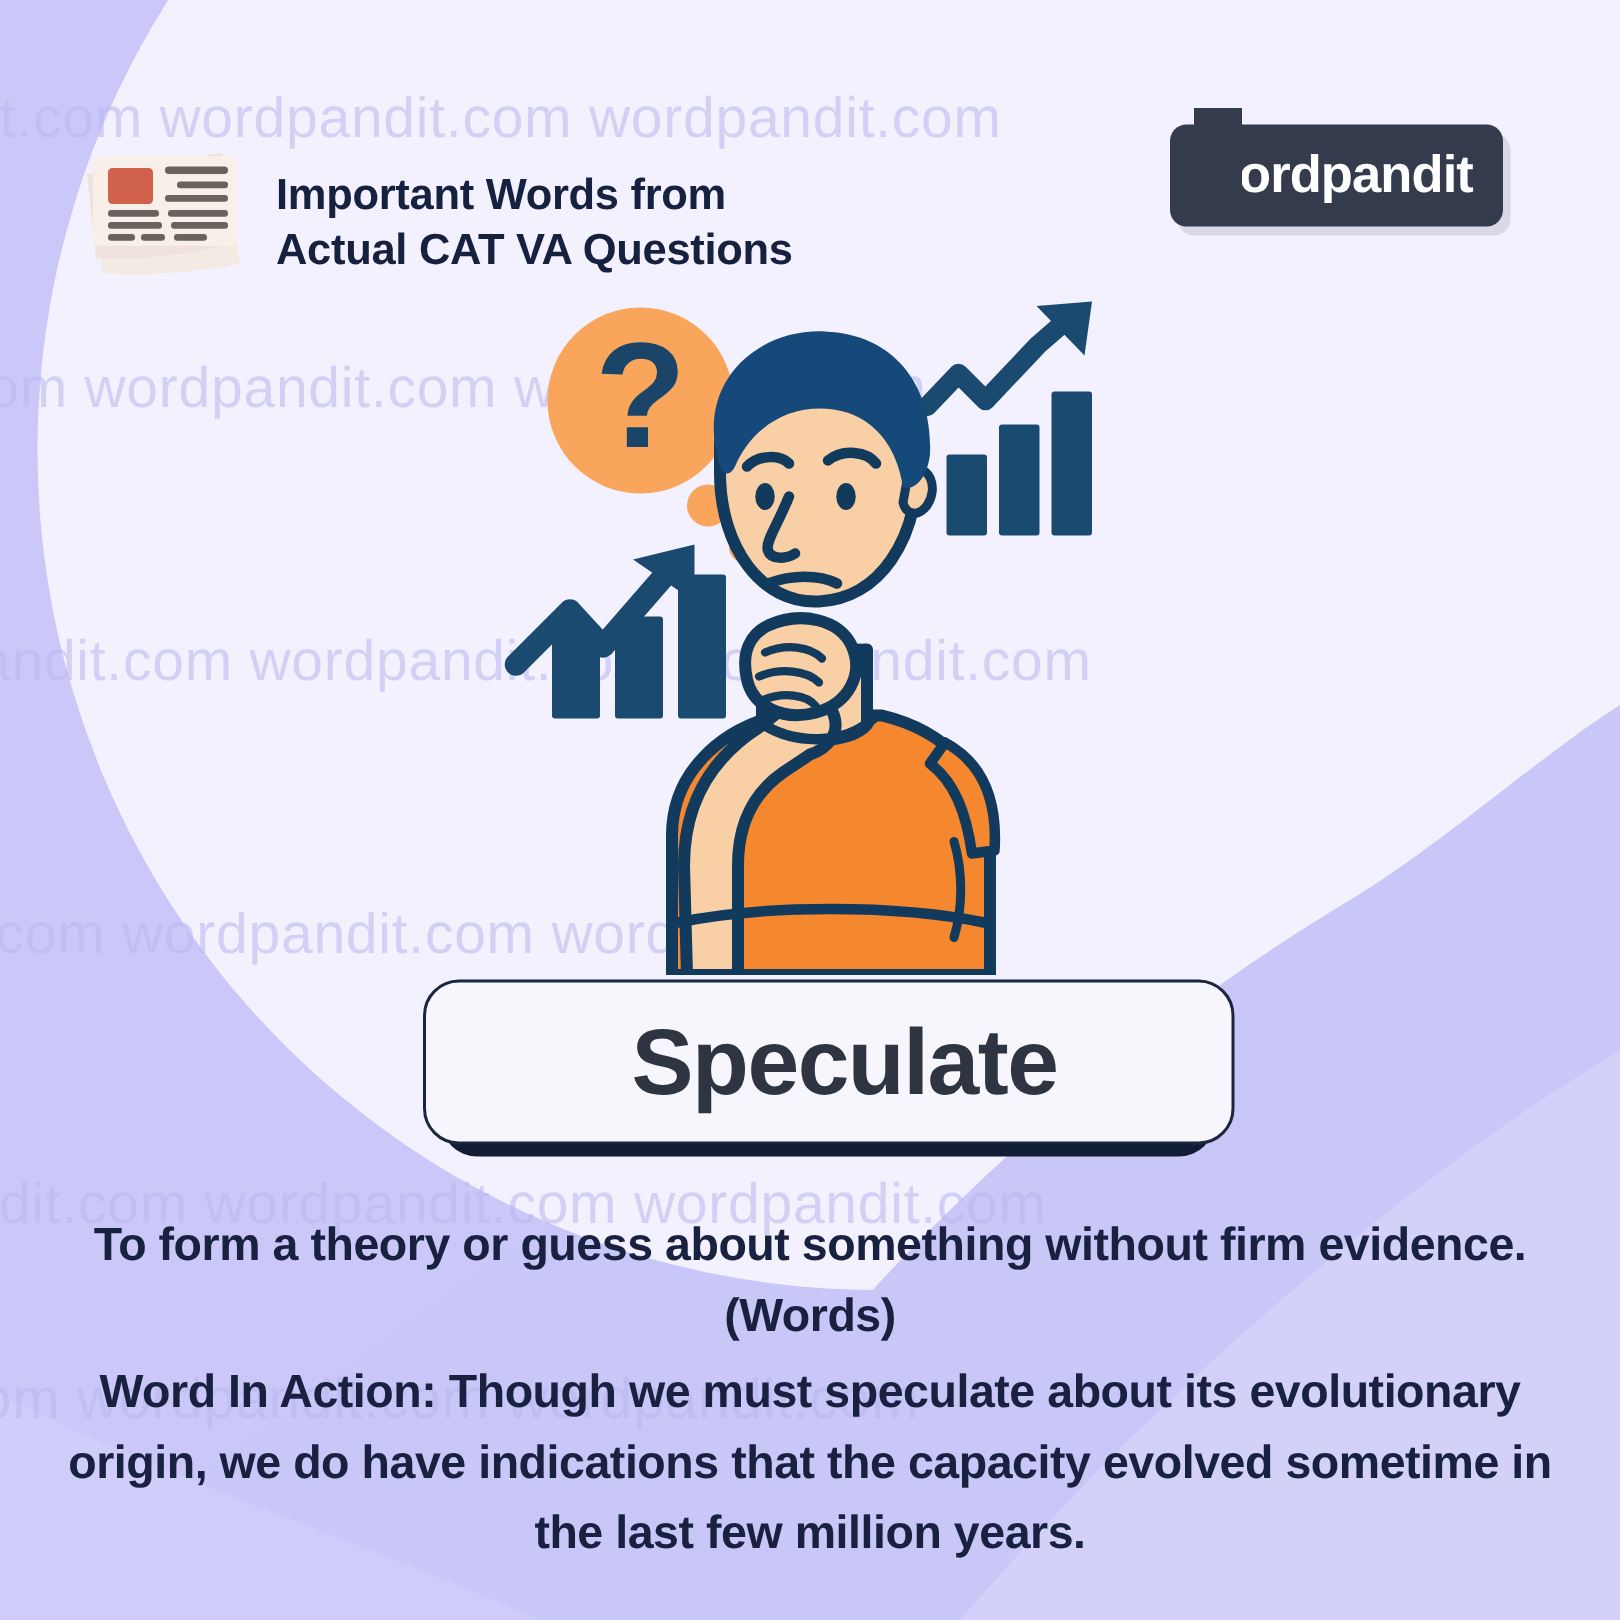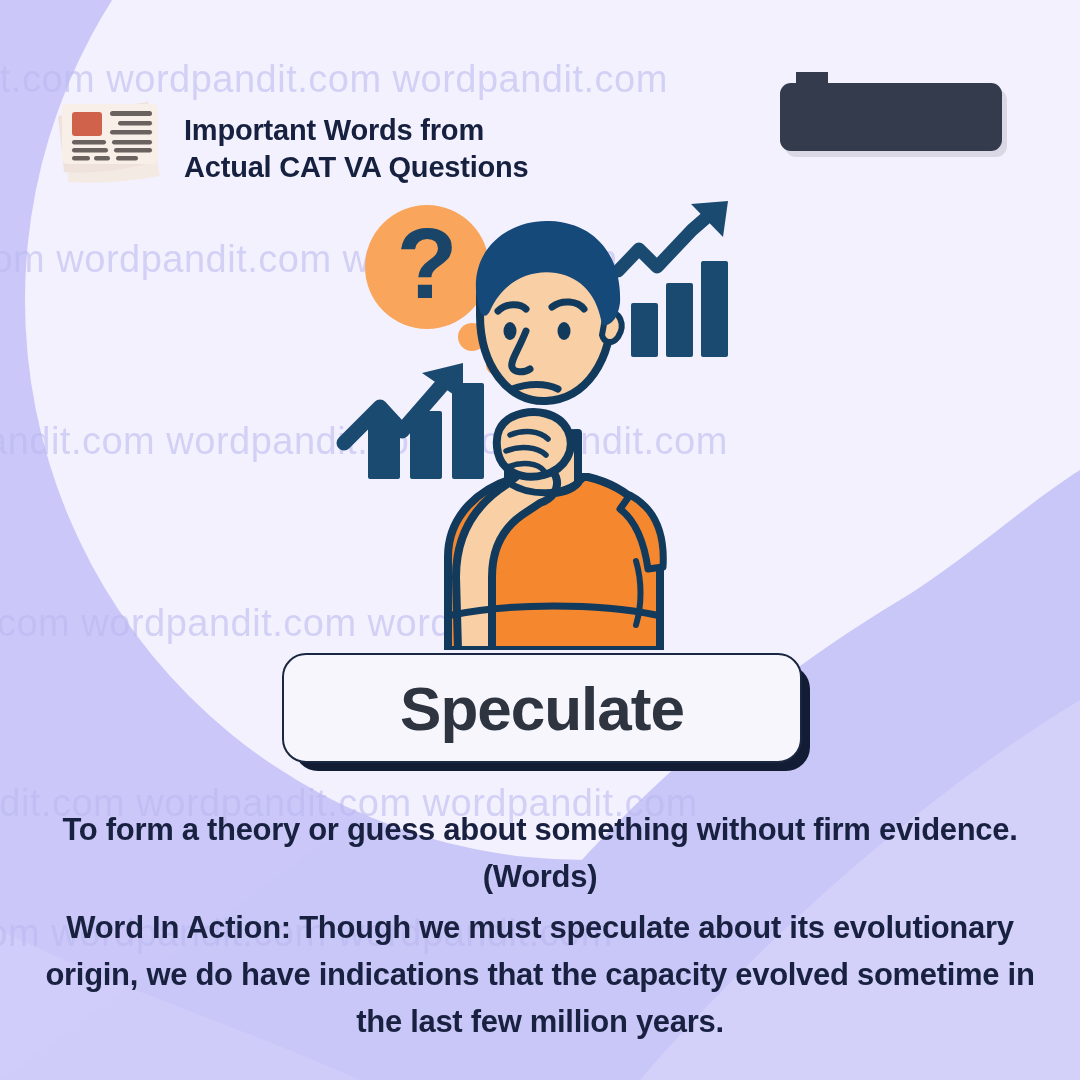--- a/index.html
+++ b/index.html
@@ -113,20 +113,21 @@
     left: 0;
     top: 0;
     width: 100%;
     height: 100%;
     background: #f7f6fc;
     border: 2px solid #1b2640;
     border-radius: 24px;
     display: flex;
     align-items: center;
     justify-content: center;
+    padding-left: 21px;
   }
   .word-text {
     font-size: 62px;
     font-weight: bold;
     color: #2e3440;
     letter-spacing: -1px;
   }
 
   
   .definition {
@@ -194,20 +195,21 @@
       <rect x="68" y="66" width="22" height="4.5" rx="2.2" fill="#6a625f"></rect>
     </svg>
     <div class="header-title">Important Words from
 Actual CAT VA Questions</div>
   </div>
 
   <div class="logo">
     <svg class="logo-mark" viewBox="0 0 44 66">
       <path d="M6 2 h32 v60 l-16 -16 l-16 16 z" fill="#333b4d"></path>
     </svg>
+    <span class="logo-text">ordpandit</span>
   </div>
 
   <div class="illustration">
     <svg viewBox="0 0 430 465">
 
       <g>
         <rect x="301" y="118" width="27" height="54" rx="2" fill="#1b4a70"></rect>
         <rect x="336" y="98" width="27" height="74" rx="2" fill="#1b4a70"></rect>
         <rect x="371" y="76" width="27" height="96" rx="2" fill="#1b4a70"></rect>
         <path d="M288 86 L309 64 L327 82 L362 45 L385 25" stroke="#1b4a70" stroke-width="13" fill="none" stroke-linecap="round" stroke-linejoin="round"></path>

